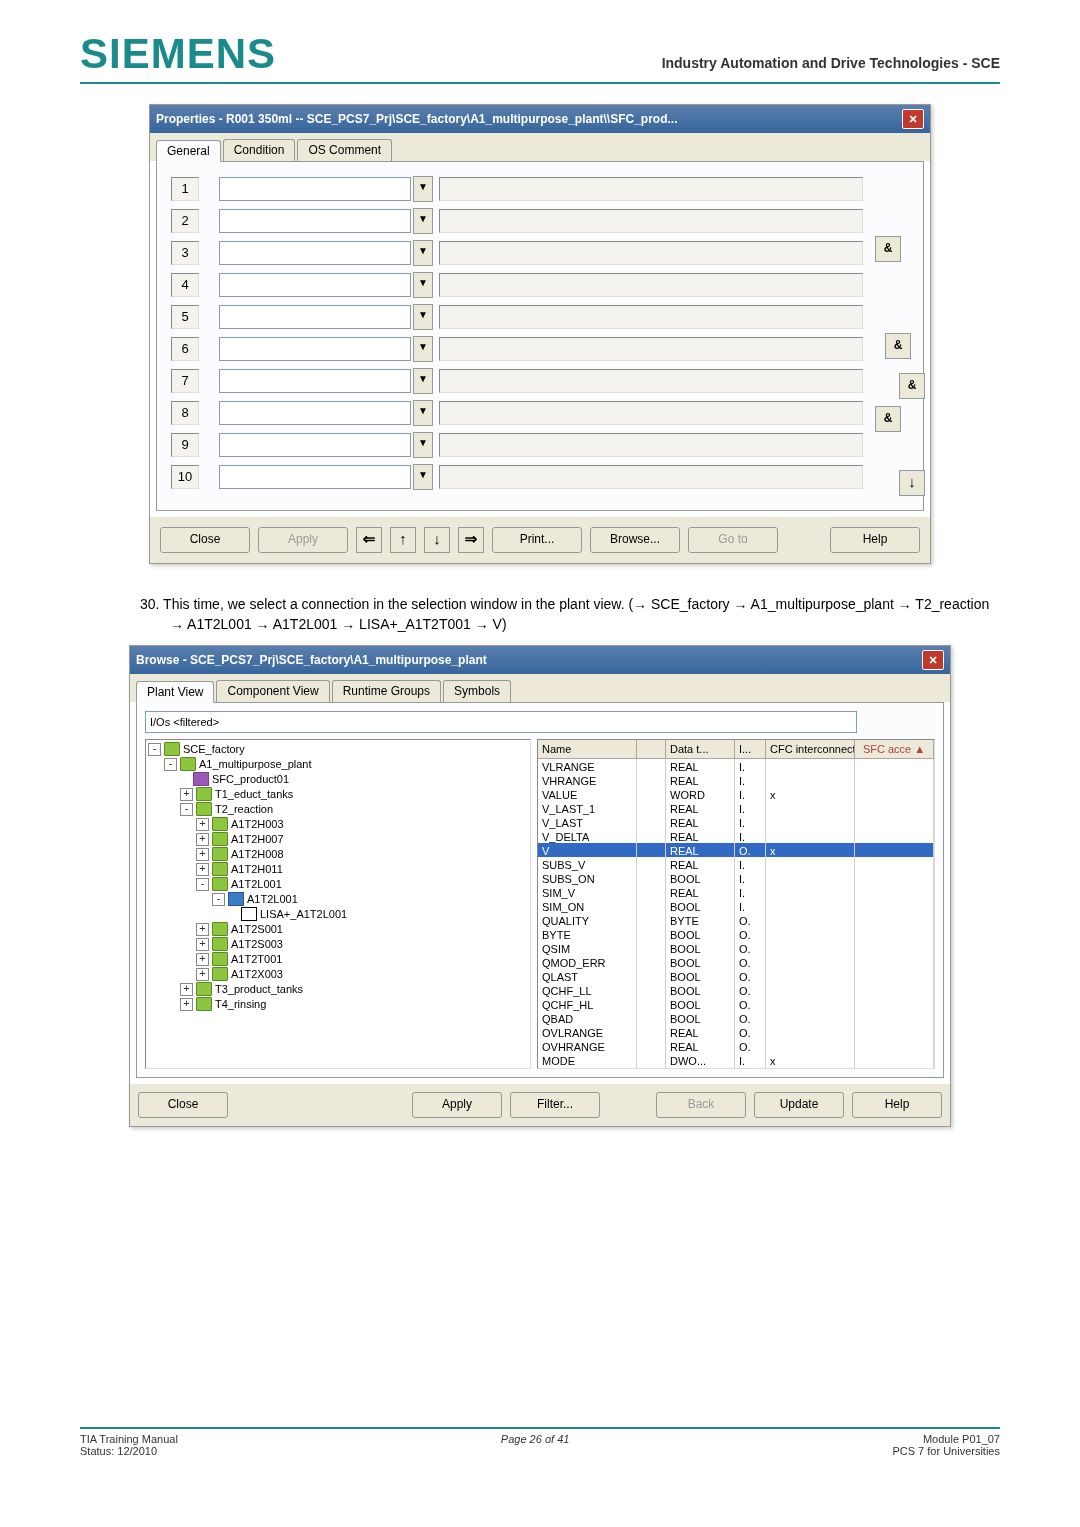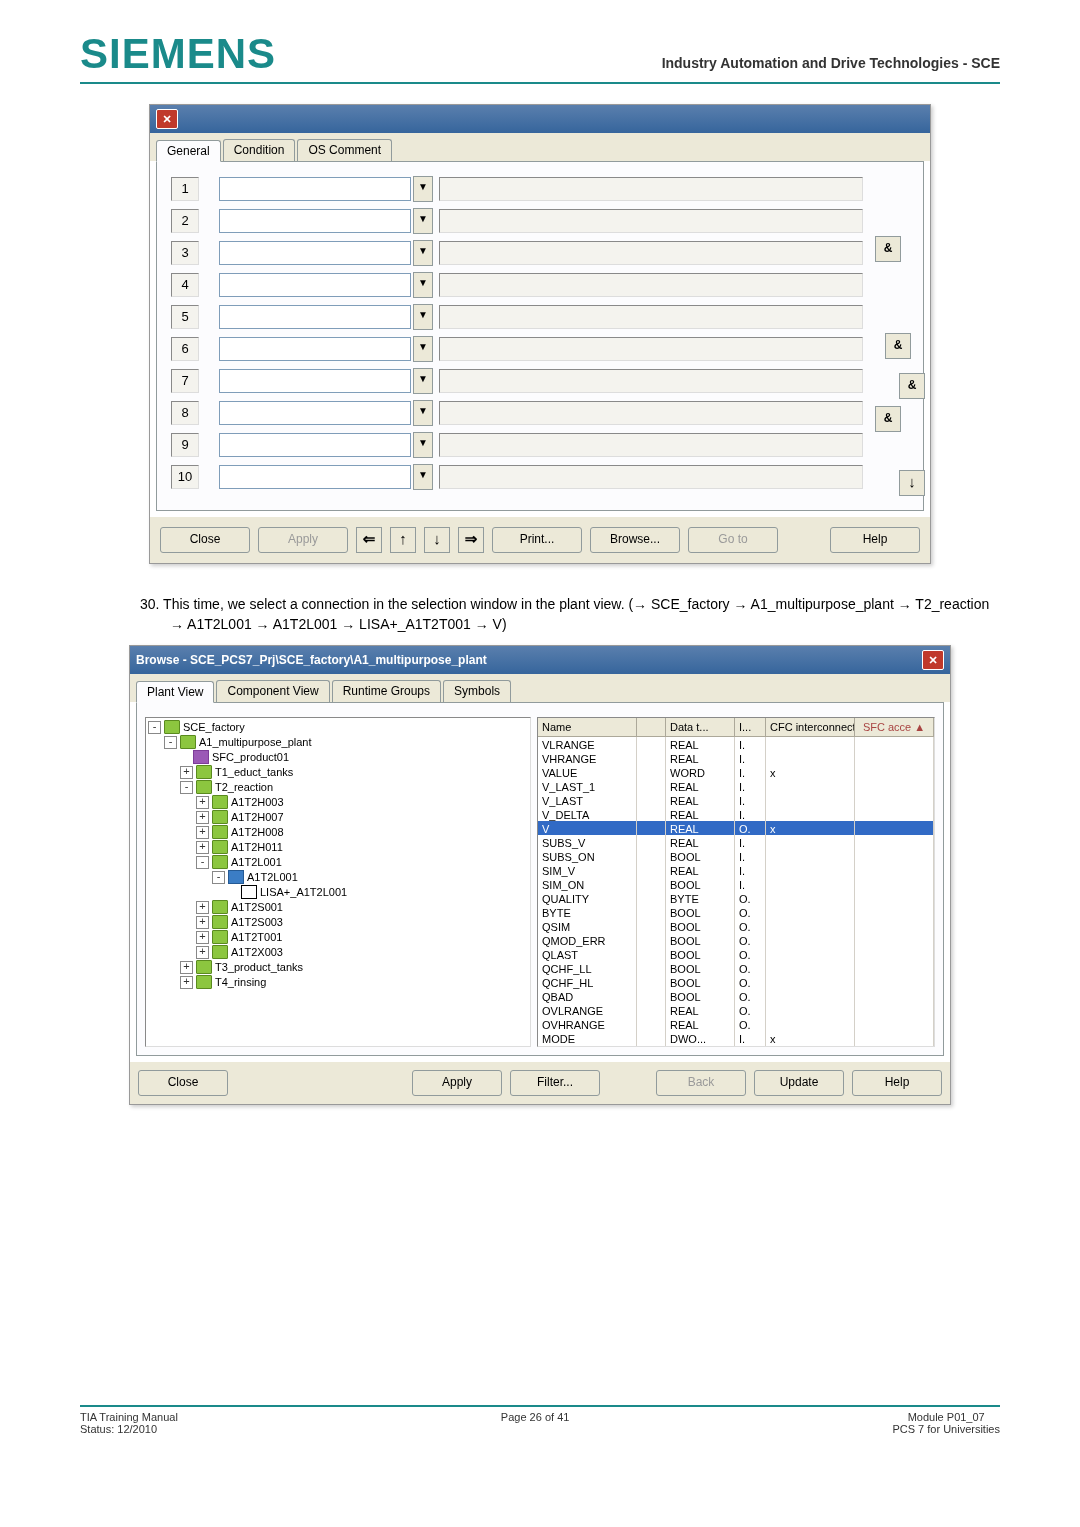--- a/index.html
+++ b/index.html
@@ -283,20 +283,21 @@
 
 <div class="page">
   <div class="header-bar">
     <span class="siemens-logo">SIEMENS</span>
     <span class="header-text">Industry Automation and Drive Technologies - SCE</span>
   </div>
 
 
   <div class="screenshot">
     <div class="titlebar">
+      <span>Properties -  R001 350ml -- SCE_PCS7_Prj\SCE_factory\A1_multipurpose_plant\\SFC_prod...</span>
       <span class="close-x">✕</span>
     </div>
     <div class="tabs">
       <div class="tab active">General</div>
       <div class="tab">Condition</div>
       <div class="tab">OS Comment</div>
     </div>
     <div class="panel">
       <div style="display:flex;">
         <div style="flex:1;" id="prop-rows">
@@ -398,20 +399,21 @@
       <span class="close-x">✕</span>
     </div>
     <div class="tabs2">
       <div class="tab active">Plant View</div>
       <div class="tab">Component View</div>
       <div class="tab">Runtime Groups</div>
       <div class="tab">Symbols</div>
     </div>
     <div class="panel2">
       <div class="path-row">
+        <div class="path-in" style="flex:0.9;">I/Os &lt;filtered&gt;</div>
       </div>
       <div class="split">
         <div class="tree" id="tree">
             <div class="tree-row">
               <span class="exp">-</span>
               <span class="icon-f"></span>
               <span>SCE_factory</span>
             </div>
             <div class="tree-row">
               <span style="display:inline-block;width:16px;"></span>
@@ -755,21 +757,21 @@
       <div class="win-btn">Update</div>
       <div class="win-btn">Help</div>
     </div>
   </div>
 
   <div class="footer">
     <div>
       <div>TIA Training Manual</div>
       <div>Status: 12/2010</div>
     </div>
-    <div style="align-self:flex-start;">
+    <div style="align-self:flex-start;font-style:italic;">
       <div>Page 26 of 41</div>
     </div>
-    <div style="text-align:center;">
+    <div style="text-align:right;">
       <div>Module P01_07</div>
       <div>PCS 7 for Universities</div>
     </div>
   </div>
 </div>
 
 </body></html>

